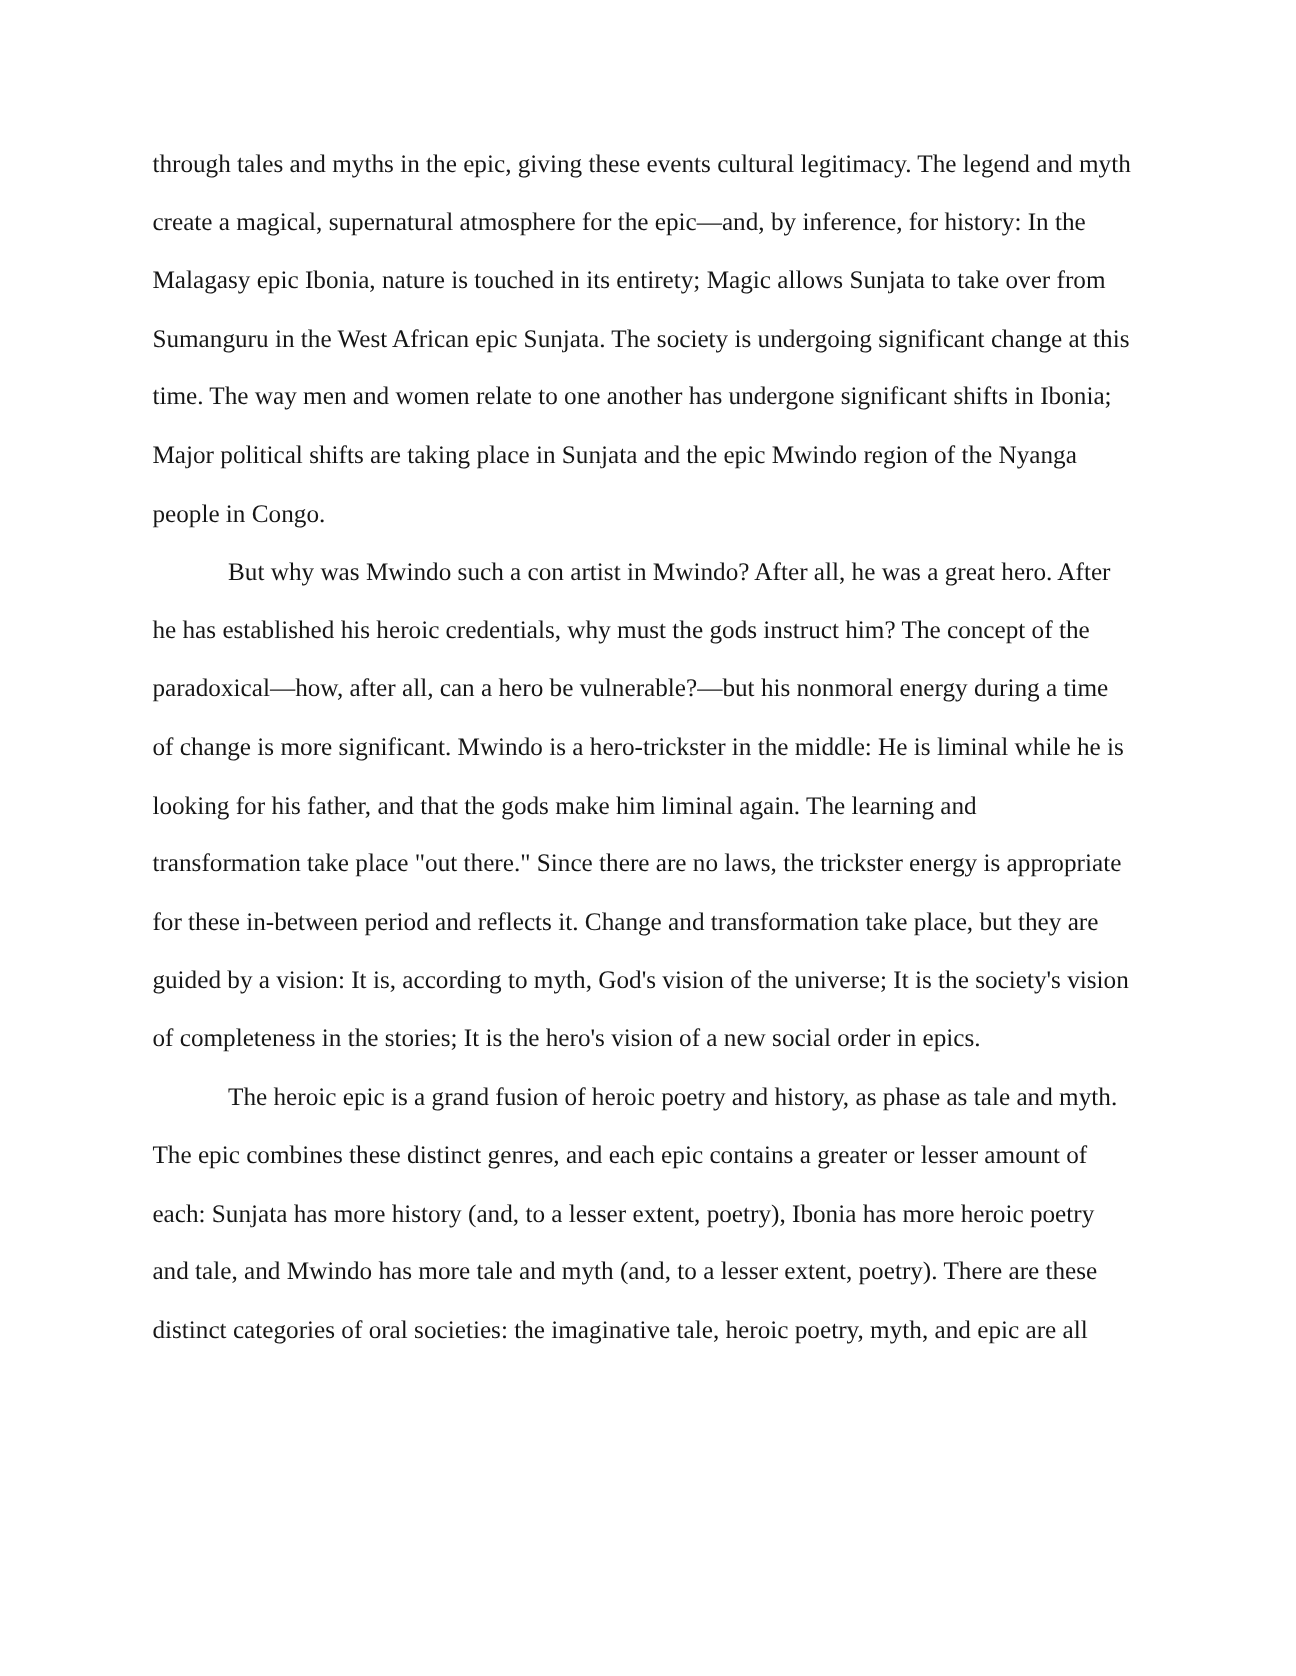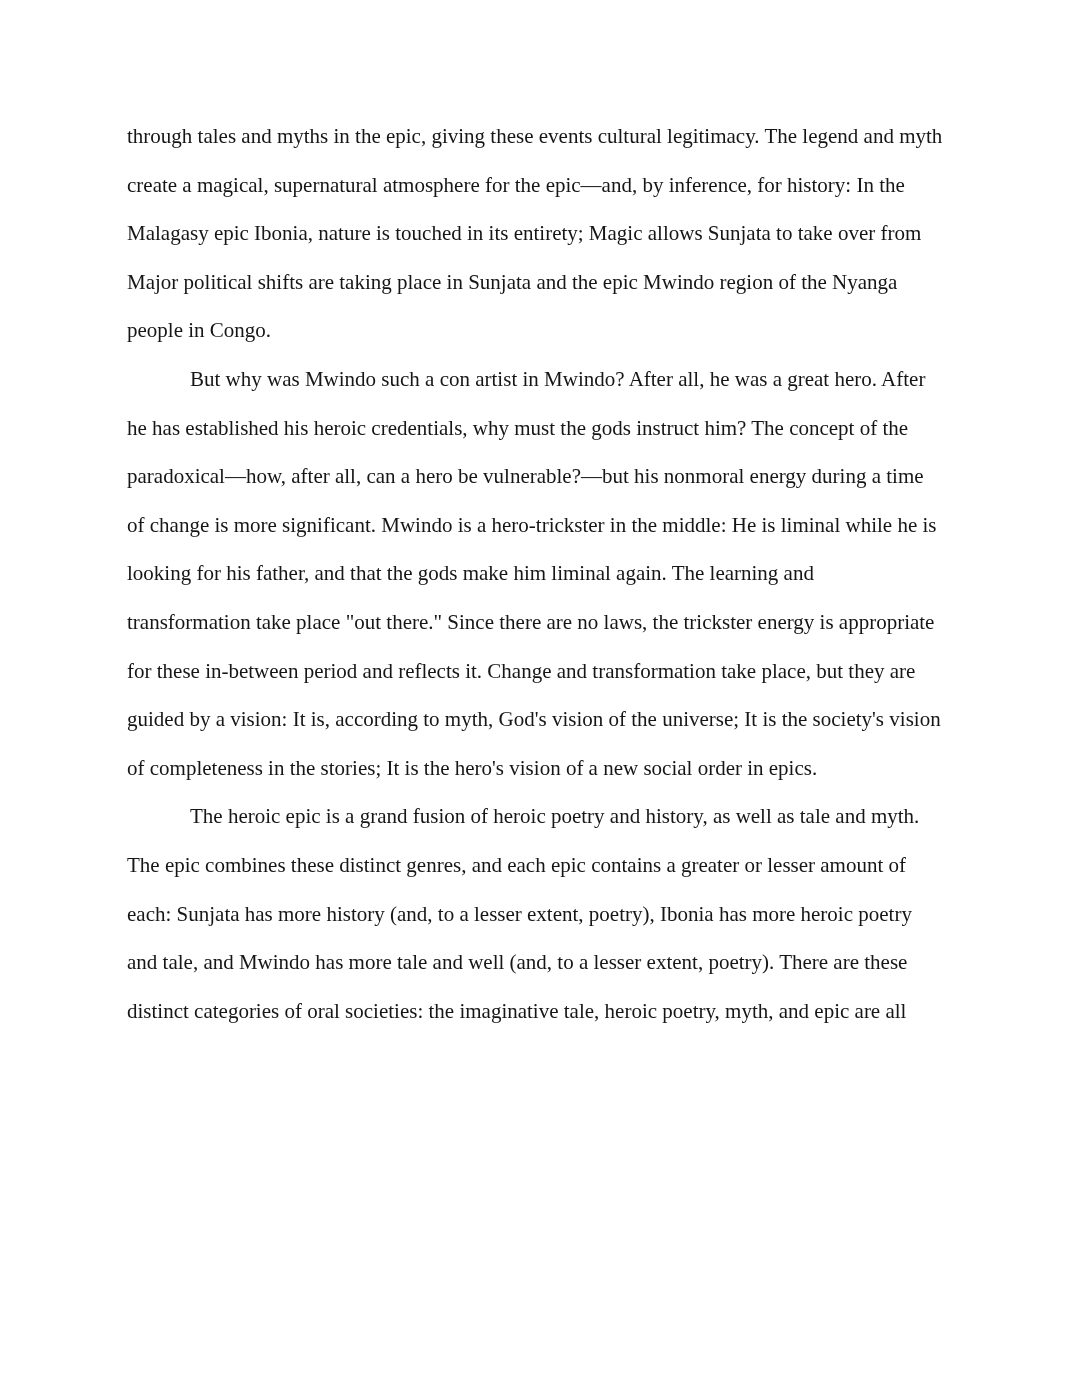--- a/index.html
+++ b/index.html
@@ -40,38 +40,40 @@
 </head>
 <body>
 
 <div class="page">
   <div class="content">
 
     <div class="paragraph">
       <div class="text-line">through tales and myths in the epic, giving these events cultural legitimacy. The legend and myth</div>
       <div class="text-line">create a magical, supernatural atmosphere for the epic—and, by inference, for history: In the</div>
       <div class="text-line">Malagasy epic Ibonia, nature is touched in its entirety; Magic allows Sunjata to take over from</div>
+      <div class="text-line">Sumanguru in the West African epic Sunjata. The society is undergoing significant change at this</div>
+      <div class="text-line">time. The way men and women relate to one another has undergone significant shifts in Ibonia;</div>
       <div class="text-line">Major political shifts are taking place in Sunjata and the epic Mwindo region of the Nyanga</div>
       <div class="text-line">people in Congo.</div>
     </div>
 
     <div class="paragraph">
       <div class="text-line indent">But why was Mwindo such a con artist in Mwindo? After all, he was a great hero. After</div>
       <div class="text-line">he has established his heroic credentials, why must the gods instruct him? The concept of the</div>
       <div class="text-line">paradoxical—how, after all, can a hero be vulnerable?—but his nonmoral energy during a time</div>
       <div class="text-line">of change is more significant. Mwindo is a hero-trickster in the middle: He is liminal while he is</div>
       <div class="text-line">looking for his father, and that the gods make him liminal again. The learning and</div>
       <div class="text-line">transformation take place "out there." Since there are no laws, the trickster energy is appropriate</div>
       <div class="text-line">for these in-between period and reflects it. Change and transformation take place, but they are</div>
       <div class="text-line">guided by a vision: It is, according to myth, God's vision of the universe; It is the society's vision</div>
       <div class="text-line">of completeness in the stories; It is the hero's vision of a new social order in epics.</div>
     </div>
 
     <div class="paragraph">
-      <div class="text-line indent">The heroic epic is a grand fusion of heroic poetry and history, as well as tale and myth.</div>
+      <div class="text-line indent">The heroic epic is a grand fusion of heroic poetry and history, as phase as tale and myth.</div>
       <div class="text-line">The epic combines these distinct genres, and each epic contains a greater or lesser amount of</div>
       <div class="text-line">each: Sunjata has more history (and, to a lesser extent, poetry), Ibonia has more heroic poetry</div>
-      <div class="text-line">and tale, and Mwindo has more tale and well (and, to a lesser extent, poetry). There are these</div>
+      <div class="text-line">and tale, and Mwindo has more tale and myth (and, to a lesser extent, poetry). There are these</div>
       <div class="text-line">distinct categories of oral societies: the imaginative tale, heroic poetry, myth, and epic are all</div>
     </div>
 
   </div>
 </div>
 
 </body></html>

